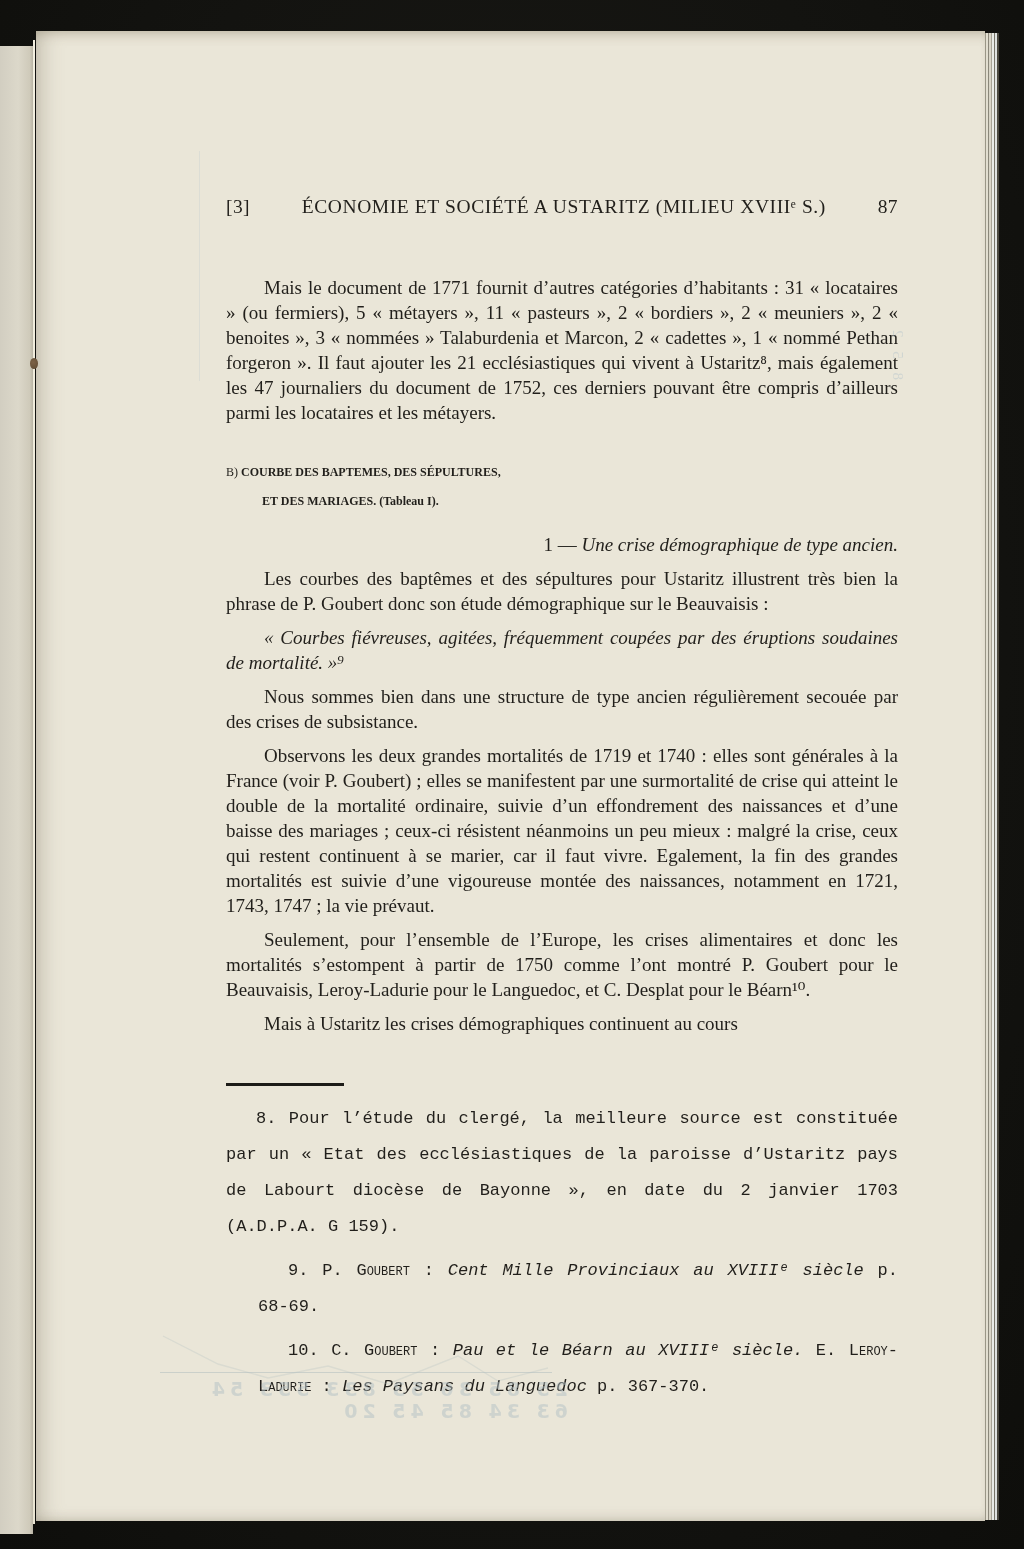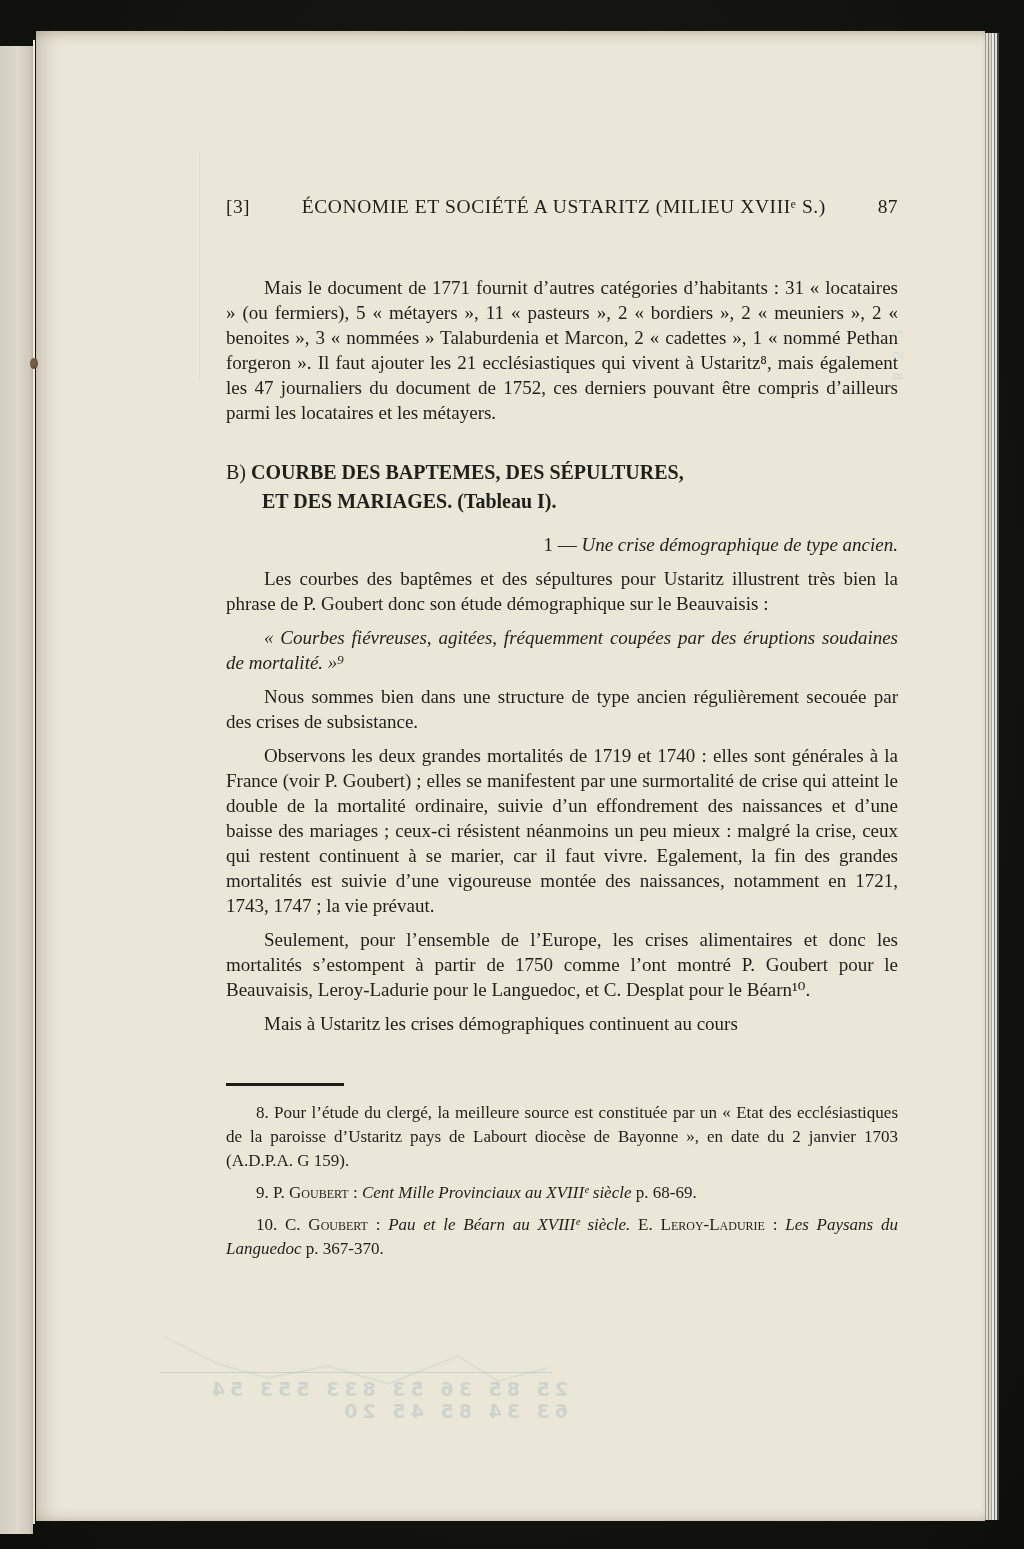--- a/index.html
+++ b/index.html
@@ -46,31 +46,31 @@
     color:#211f1b;font-size:19px;line-height:25px;text-align:justify;
   }
   .page-header{
     display:flex;justify-content:space-between;align-items:baseline;
     font-size:19.5px;letter-spacing:.4px;margin-bottom:56px;text-align:left;
   }
   .page-header .title{letter-spacing:.6px;}
   p.body-par{margin:9px 0 0 0;text-indent:38px;}
   p.first{margin-top:0;}
   .section-heading{
-    margin:33px 0 0 0;font-size:20px;line-height:29px;
+    margin:33px 0 0 0;font-size:12px;line-height:29px;
     white-space:pre-line;padding-left:36px;text-indent:-36px;text-align:left;
   }
   .subsection{margin:16px 0 0 0;text-align:right;}
   .quote-par{font-style:italic;}
   .last-line{text-align:left;}
   .footnote-rule{
     margin-top:47px;width:118px;height:3px;background:#1d1c18;
   }
-  .footnote{margin:15px 0 0 0;font-size:17px;line-height:24px;text-indent:30px;}
-  .footnote + .footnote{margin-top:8px;}
+  .footnote{margin:15px 0 0 0;font-size:17px;line-height:36px;text-indent:30px;font-family:Liberation Mono, monospace;}
+  .footnote + .footnote{margin-top:8px;margin-left:32px;}
   .seg-n{font-style:normal;}
   .seg-i{font-style:italic;}
   .seg-sc{font-variant:small-caps;}
   .seg-b{font-weight:bold;}
   
   .ghost{color:#b2bfc4;}
   .ghost-vline{
     position:absolute;left:163px;top:120px;width:1px;height:230px;
     background:#c2ccd0;opacity:.35;
   }

